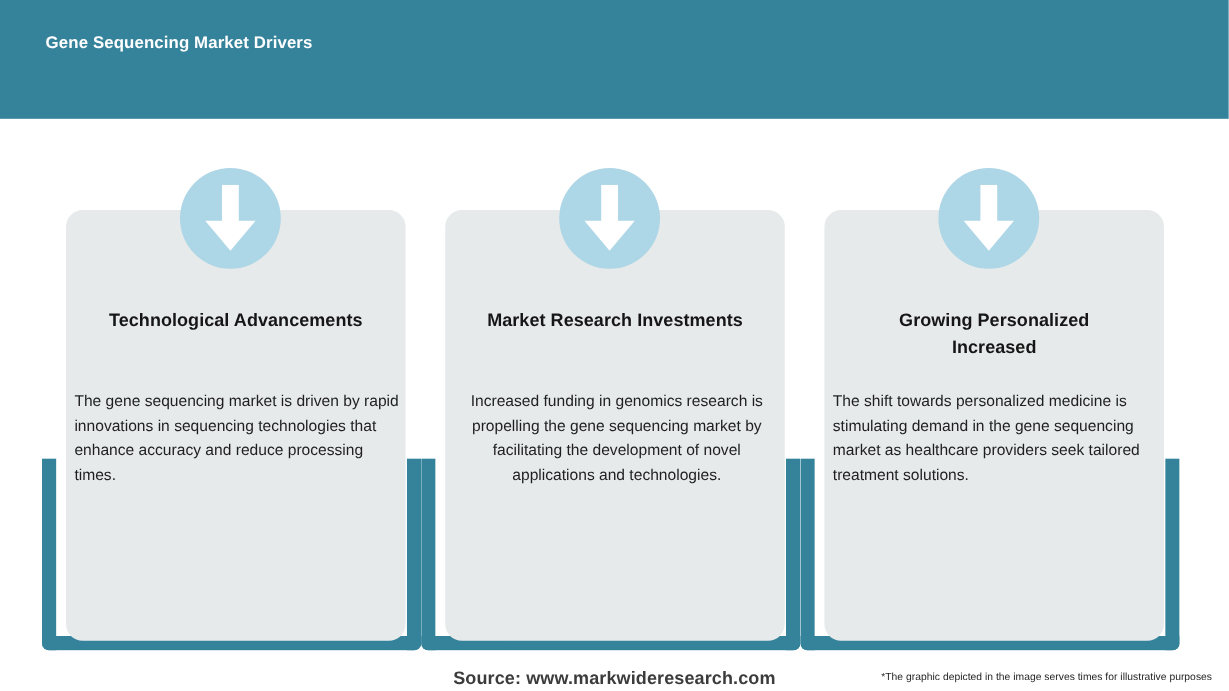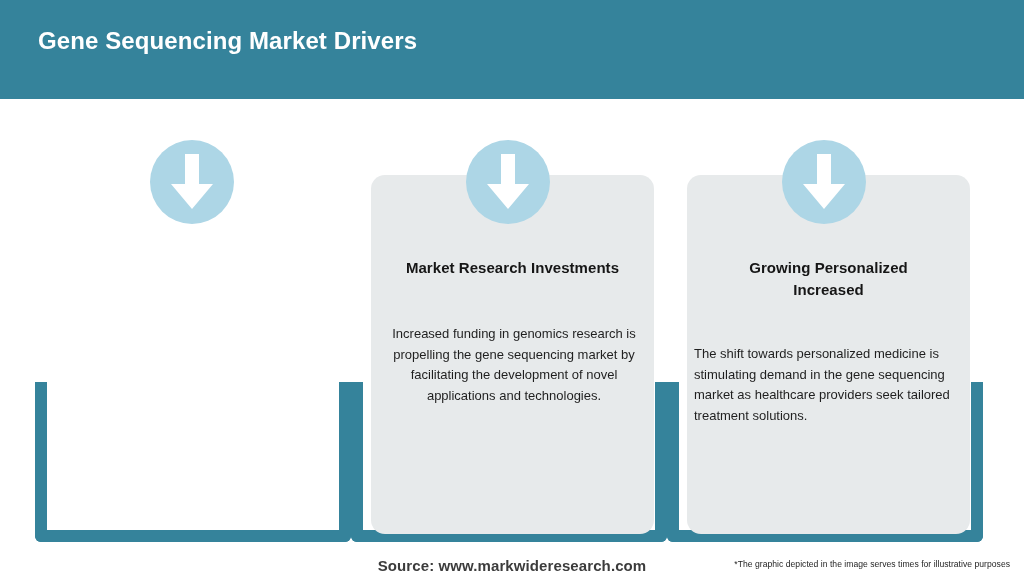--- a/index.html
+++ b/index.html
@@ -21,21 +21,21 @@
     left: 0;
     top: 0;
     width: 1024px;
     height: 99px;
     background: #35839B;
   }
   .header-title {
     position: absolute;
     left: 38px;
     top: 27px;
-    font-size: 24px;
+    font-size: 14px;
     font-weight: bold;
     color: #ffffff;
     letter-spacing: 0.1px;
     white-space: nowrap;
   }
 
   
   .logo {
     position: absolute;
     right: 14px;
@@ -168,20 +168,24 @@
 
 <div class="header">
   <div class="header-title">Gene Sequencing Market Drivers</div>
 
 </div>
 
 <div class="board">
 
   <div class="card-block" style="left:35px; width:316px;">
     <div class="frame" style="left:0px; top:283px; width:316px; height:160px;"></div>
+    <div class="card" style="left:20px; top:76px; width:283px; height:359px;">
+      <div class="card-title" style="left:8px; top:82px; width:267px;">Technological Advancements</div>
+      <div class="card-body" style="left:7px; top:149px; width:272px;">The gene sequencing market is driven by rapid innovations in sequencing technologies that enhance accuracy and reduce processing times.</div>
+    </div>
     <div class="circle" style="left:115px; top:41px;">
       <svg class="arrow" viewBox="0 0 46 56" xmlns="http://www.w3.org/2000/svg">
         <path d="M16 0 L30 0 L30 30 L44 30 L23 55 L2 30 L16 30 Z" fill="#FFFFFF"></path>
       </svg>
     </div>
   </div>
 
   <div class="card-block" style="left:351px; width:316px;">
     <div class="frame" style="left:0px; top:283px; width:316px; height:160px;"></div>
     <div class="card" style="left:20px; top:76px; width:283px; height:359px;">
@@ -192,21 +196,21 @@
       <svg class="arrow" viewBox="0 0 46 56" xmlns="http://www.w3.org/2000/svg">
         <path d="M16 0 L30 0 L30 30 L44 30 L23 55 L2 30 L16 30 Z" fill="#FFFFFF"></path>
       </svg>
     </div>
   </div>
 
   <div class="card-block" style="left:667px; width:316px;">
     <div class="frame" style="left:0px; top:283px; width:316px; height:160px;"></div>
     <div class="card" style="left:20px; top:76px; width:283px; height:359px;">
       <div class="card-title" style="left:36px; top:82px; width:211px;">Growing Personalized Increased</div>
-      <div class="card-body" style="left:7px; top:149px; width:272px;margin-top:20px;">The shift towards personalized medicine is stimulating demand in the gene sequencing market as healthcare providers seek tailored treatment solutions.</div>
+      <div class="card-body" style="left:7px; top:149px; width:272px;">The shift towards personalized medicine is stimulating demand in the gene sequencing market as healthcare providers seek tailored treatment solutions.</div>
     </div>
     <div class="circle" style="left:115px; top:41px;">
       <svg class="arrow" viewBox="0 0 46 56" xmlns="http://www.w3.org/2000/svg">
         <path d="M16 0 L30 0 L30 30 L44 30 L23 55 L2 30 L16 30 Z" fill="#FFFFFF"></path>
       </svg>
     </div>
   </div>
 
 </div>
 

